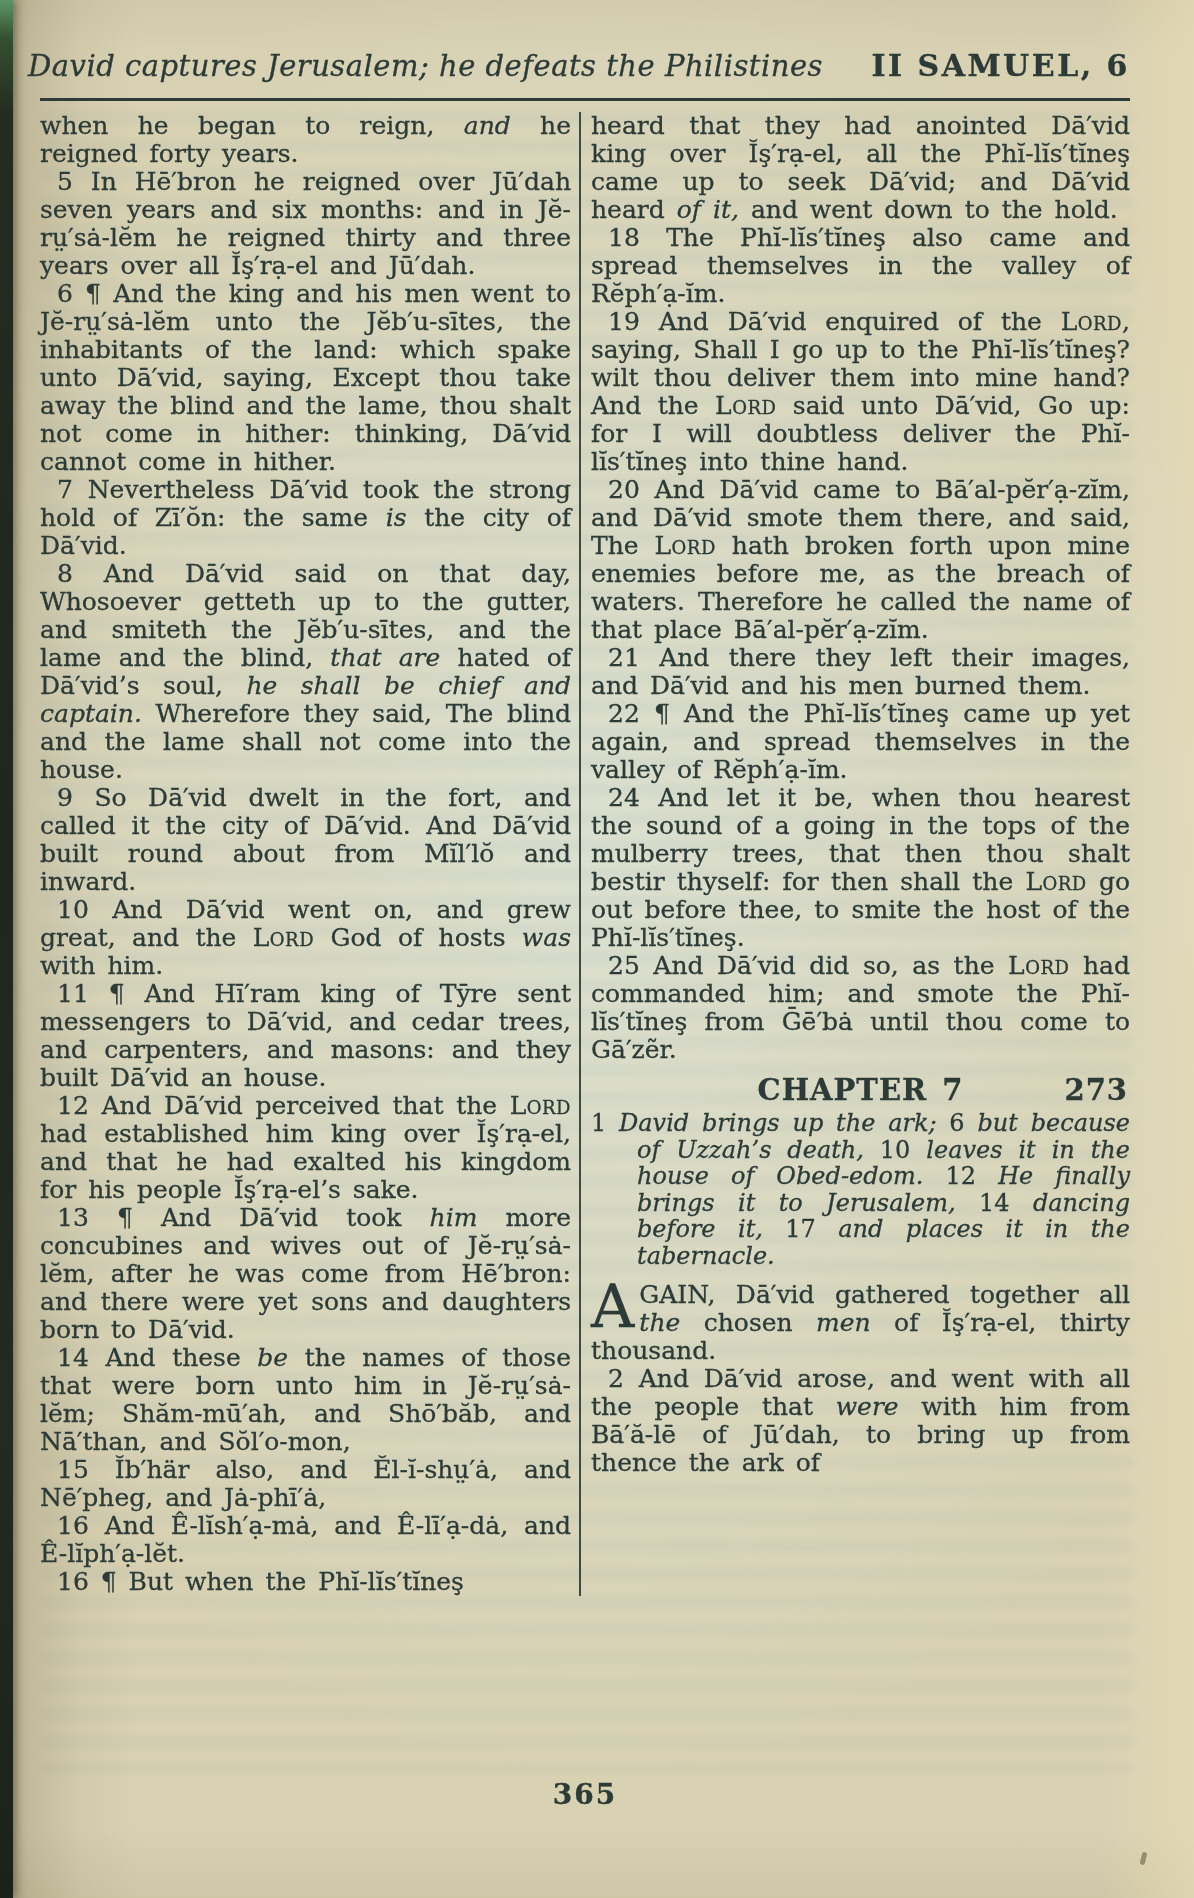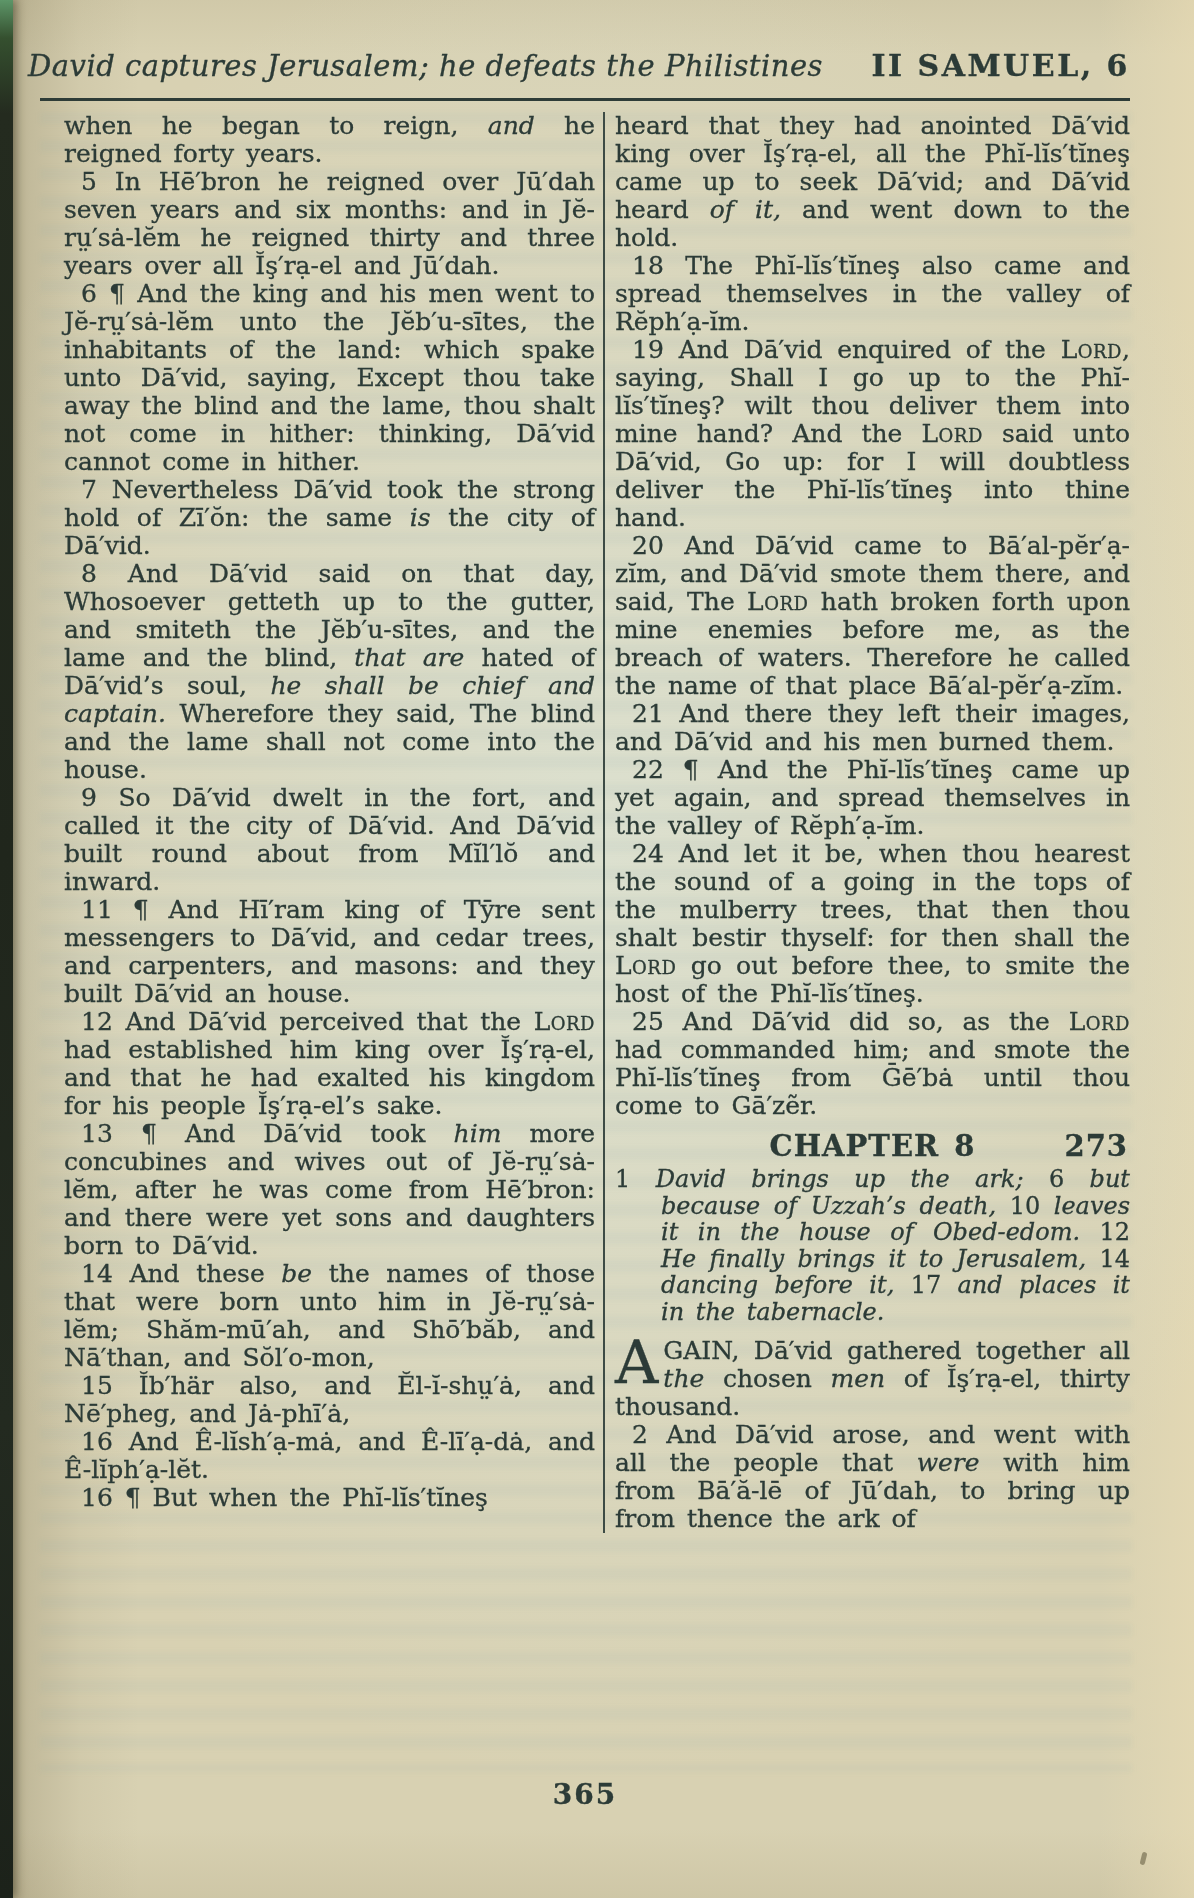--- a/index.html
+++ b/index.html
@@ -28,21 +28,21 @@
   .header{
     position:absolute;left:28px;right:64px;top:48px;
     display:flex;justify-content:space-between;align-items:baseline;
     -webkit-text-stroke:0.3px currentColor;
   }
   .running{font-style:italic;font-size:29px;letter-spacing:0.5px;white-space:nowrap;}
   .bookref{font-weight:bold;font-size:30px;letter-spacing:2.5px;white-space:nowrap;}
   .rule{position:absolute;left:40px;right:64px;top:98px;height:3px;background:#2e3c37;}
   .columns{
     position:absolute;left:40px;right:64px;top:112px;
-    display:flex;align-items:stretch;margin-left:24px;
+    display:flex;align-items:stretch;
     -webkit-text-stroke:0.3px currentColor;
   }
   .col{text-align:justify;font-size:25px;line-height:28px;word-spacing:4px;}
   .col-left{width:531px;}
   .divider{width:0;border-left:2px solid #3d4b45;margin-left:8px;margin-right:10px;}
   .col-right{flex:1;}
   .col p{margin:0;padding:0;text-indent:17px;}
   .col p.cont{text-indent:0;}
   .sc{font-variant-caps:small-caps;letter-spacing:0.5px;}
   .chapter-head{position:relative;text-align:center;font-weight:bold;font-size:29px;letter-spacing:1px;margin:12px 0 6px;text-indent:0;}
@@ -77,39 +77,40 @@
 <div class="rule"></div>
 
 <div class="columns">
   <div class="col col-left">
       <p class="cont"><span>when he began to reign, </span><i>and</i><span> he reigned forty years.</span></p>
       <p><span>5 In Hē′bron he reigned over Jū′dah seven years and six months: and in Jĕ-rṳ′sȧ-lĕm he reigned thirty and three years over all Ĭş′rạ-el and Jū′dah.</span></p>
       <p><span>6 ¶ And the king and his men went to Jĕ-rṳ′sȧ-lĕm unto the Jĕb′u-sītes, the inhabitants of the land: which spake unto Dā′vid, saying, Except thou take away the blind and the lame, thou shalt not come in hither: thinking, Dā′vid cannot come in hither.</span></p>
       <p><span>7 Nevertheless Dā′vid took the strong hold of Zī′ŏn: the same </span><i>is</i><span> the city of Dā′vid.</span></p>
       <p><span>8 And Dā′vid said on that day, Whosoever getteth up to the gutter, and smiteth the Jĕb′u-sītes, and the lame and the blind, </span><i>that are</i><span> hated of Dā′vid’s soul, </span><i>he shall be chief and captain.</i><span> Wherefore they said, The blind and the lame shall not come into the house.</span></p>
       <p><span>9 So Dā′vid dwelt in the fort, and called it the city of Dā′vid. And Dā′vid built round about from Mĭl′lŏ and inward.</span></p>
+      <p><span>10 And Dā′vid went on, and grew great, and the </span><span class="sc">Lord</span><span> God of hosts </span><i>was</i><span> with him.</span></p>
       <p><span>11 ¶ And Hī′ram king of Tȳre sent messengers to Dā′vid, and cedar trees, and carpenters, and masons: and they built Dā′vid an house.</span></p>
       <p><span>12 And Dā′vid perceived that the </span><span class="sc">Lord</span><span> had established him king over Ĭş′rạ-el, and that he had exalted his kingdom for his people Ĭş′rạ-el’s sake.</span></p>
       <p><span>13 ¶ And Dā′vid took </span><i>him</i><span> more concubines and wives out of Jĕ-rṳ′sȧ-lĕm, after he was come from Hē′bron: and there were yet sons and daughters born to Dā′vid.</span></p>
       <p><span>14 And these </span><i>be</i><span> the names of those that were born unto him in Jĕ-rṳ′sȧ-lĕm; Shăm-mū′ah, and Shō′băb, and Nā′than, and Sŏl′o-mon,</span></p>
       <p><span>15 Ĭb′här also, and Ĕl-ĭ-shṳ′ȧ, and Nē′pheg, and Jȧ-phī′ȧ,</span></p>
       <p><span>16 And Ê-lĭsh′ạ-mȧ, and Ê-lī′ạ-dȧ, and Ê-lĭph′ạ-lĕt.</span></p>
       <p><span>16 ¶ But when the Phĭ-lĭs′tĭneş</span></p>
     </div>
   <div class="divider"></div>
   <div class="col col-right">
       <p class="cont"><span>heard that they had anointed Dā′vid king over Ĭş′rạ-el, all the Phĭ-lĭs′tĭneş came up to seek Dā′vid; and Dā′vid heard </span><i>of it,</i><span> and went down to the hold.</span></p>
       <p><span>18 The Phĭ-lĭs′tĭneş also came and spread themselves in the valley of Rĕph′ạ-ĭm.</span></p>
       <p><span>19 And Dā′vid enquired of the </span><span class="sc">Lord</span><span>, saying, Shall I go up to the Phĭ-lĭs′tĭneş?  wilt thou deliver them into mine hand? And the </span><span class="sc">Lord</span><span> said unto Dā′vid, Go up: for I will doubtless deliver the Phĭ-lĭs′tĭneş into thine hand.</span></p>
       <p><span>20 And Dā′vid came to Bā′al-pĕr′ạ-zĭm, and Dā′vid smote them there, and said, The </span><span class="sc">Lord</span><span> hath broken forth upon mine enemies before me, as the breach of waters. Therefore he called the name of that place Bā′al-pĕr′ạ-zĭm.</span></p>
       <p><span>21 And there they left their images, and Dā′vid and his men burned them.</span></p>
       <p><span>22 ¶ And the Phĭ-lĭs′tĭneş came up yet again, and spread themselves in the valley of Rĕph′ạ-ĭm.</span></p>
       <p><span>24 And let it be, when thou hearest the sound of a going in the tops of the mulberry trees, that then thou shalt bestir thyself: for then shall the </span><span class="sc">Lord</span><span> go out before thee, to smite the host of the Phĭ-lĭs′tĭneş.</span></p>
       <p><span>25 And Dā′vid did so, as the </span><span class="sc">Lord</span><span> had commanded him; and smote the Phĭ-lĭs′tĭneş from Ḡē′bȧ until thou come to Gā′zẽr.</span></p>
-      <div class="chapter-head"><span>CHAPTER 8</span><span class="ch-num">273</span></div>
+      <div class="chapter-head"><span>CHAPTER 7</span><span class="ch-num">273</span></div>
       <p class="summary"><span>1 </span><i>David brings up the ark; </i><span>6 </span><i>but because of Uzzah’s death, </i><span>10 </span><i>leaves it in the house of Obed-edom. </i><span>12 </span><i>He finally brings it to Jerusalem, </i><span>14 </span><i>dancing before it, </i><span>17 </span><i>and places it in the tabernacle.</i></p>
       <p class="dc"><span class="dropcap">A</span><span>GAIN, Dā′vid gathered together all </span><i>the</i><span> chosen </span><i>men</i><span> of Ĭş′rạ-el, thirty thousand.</span></p>
       <p><span>2 And Dā′vid arose, and went with all the people that </span><i>were</i><span> with him from Bā′ă-lē of Jū′dah, to bring up from thence the ark of</span></p>
     </div>
 </div>
 
 <div class="pagenum">365</div>
 <div class="speck"></div>
 
 </body></html>

